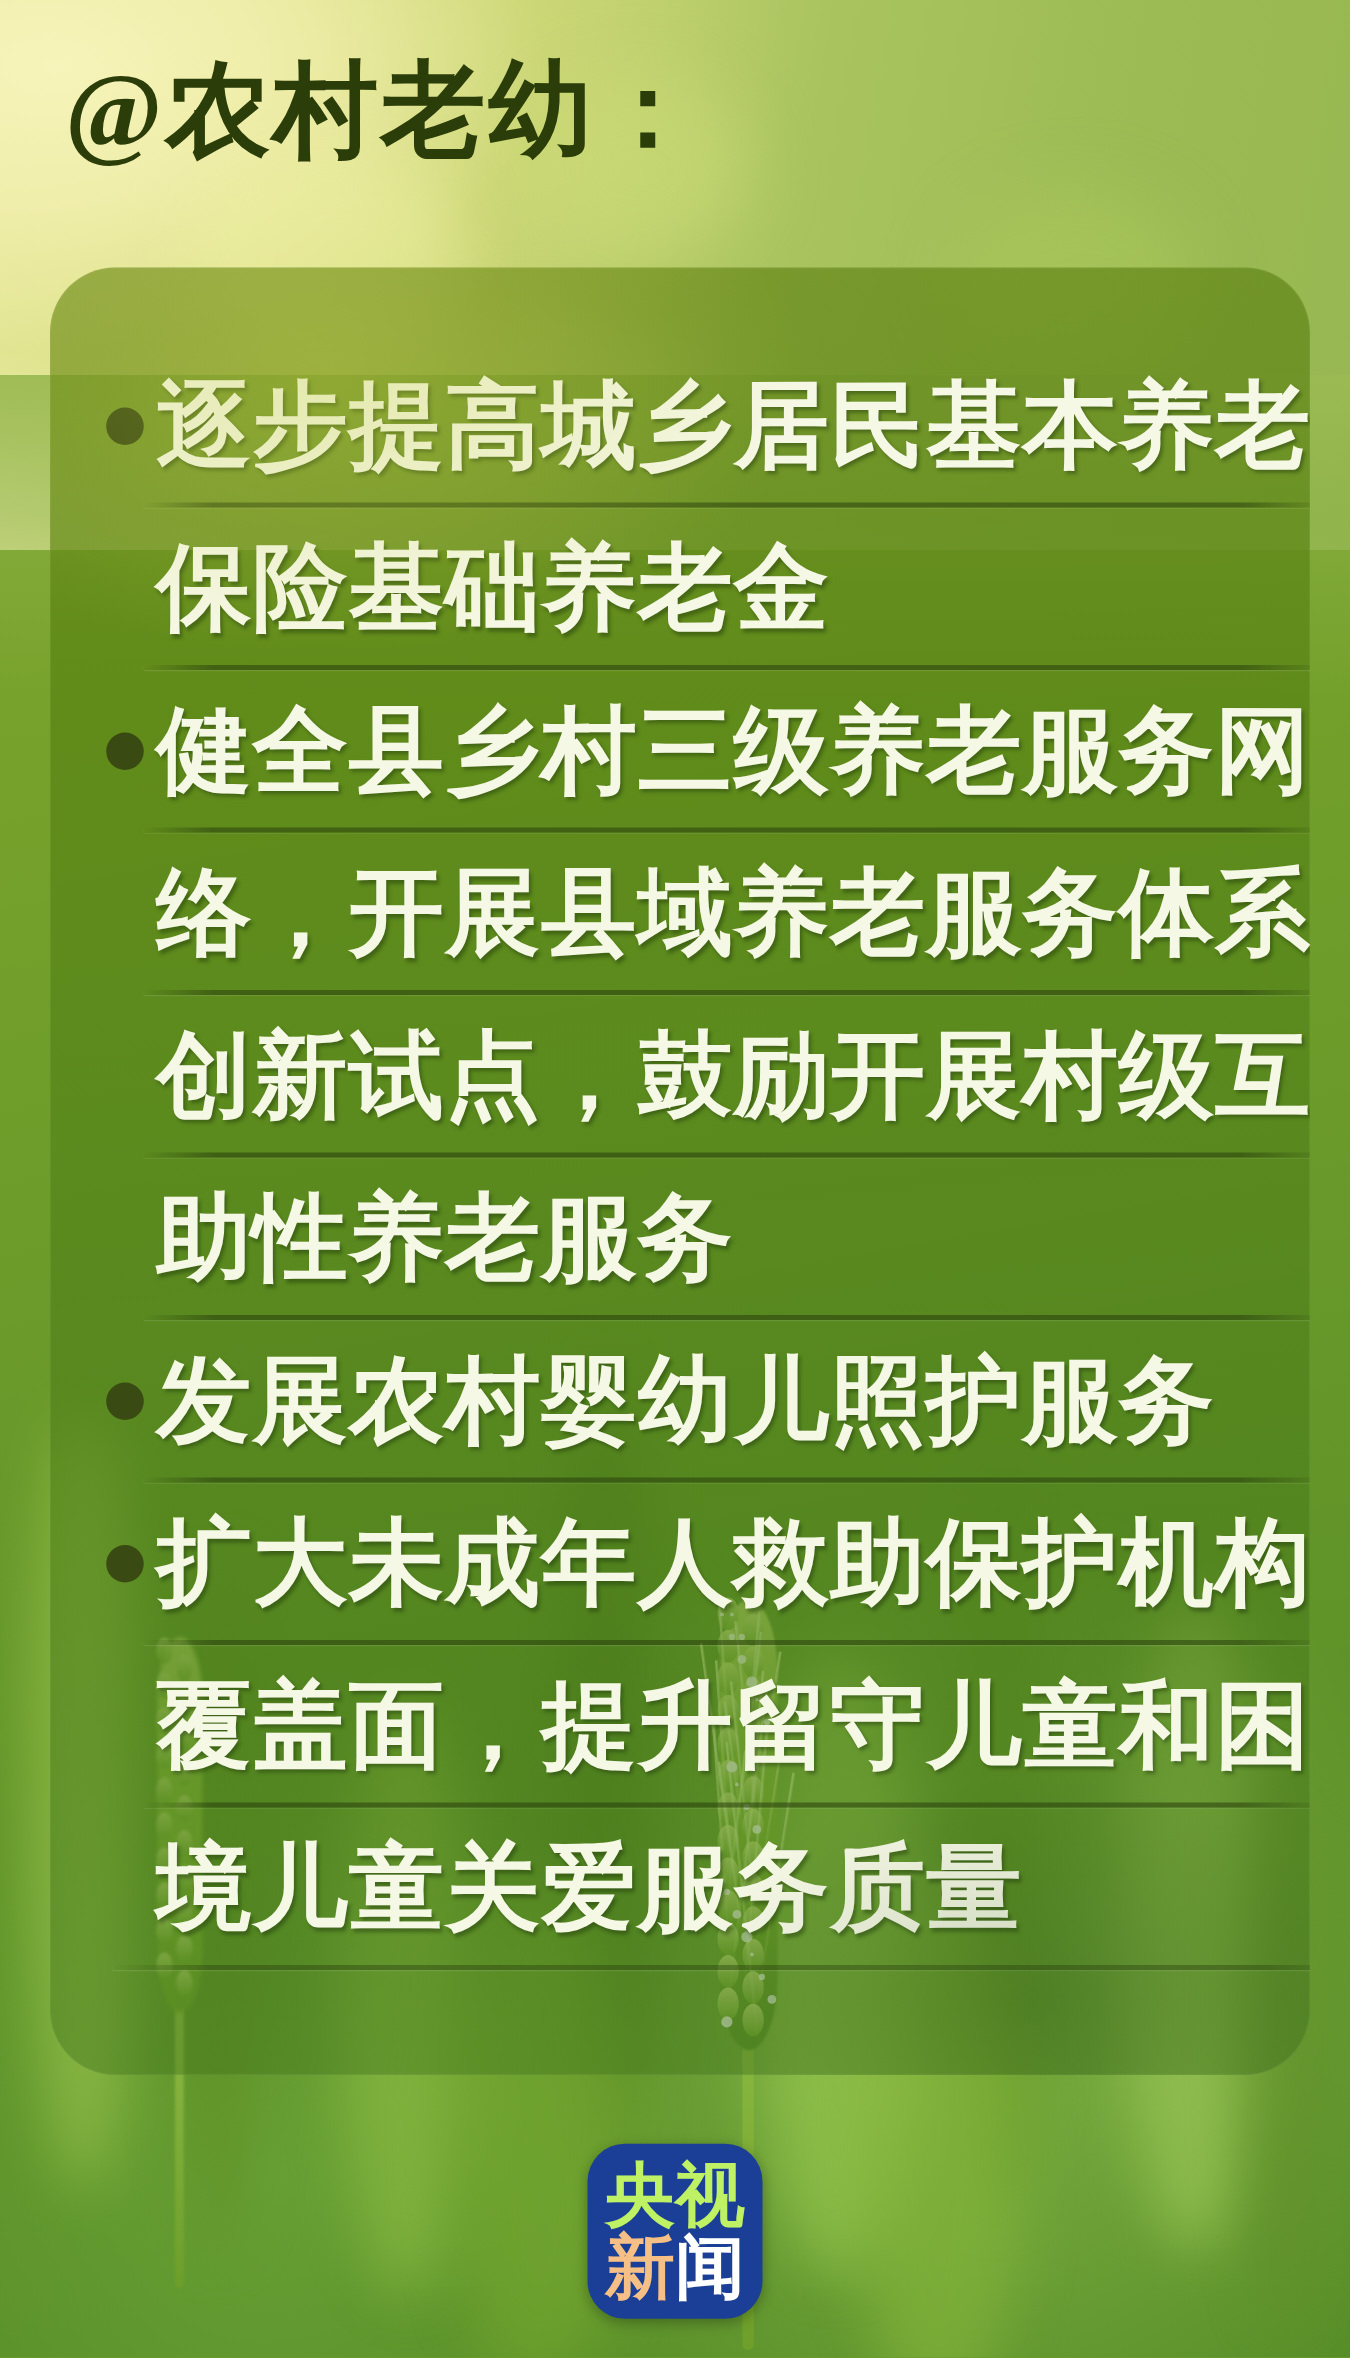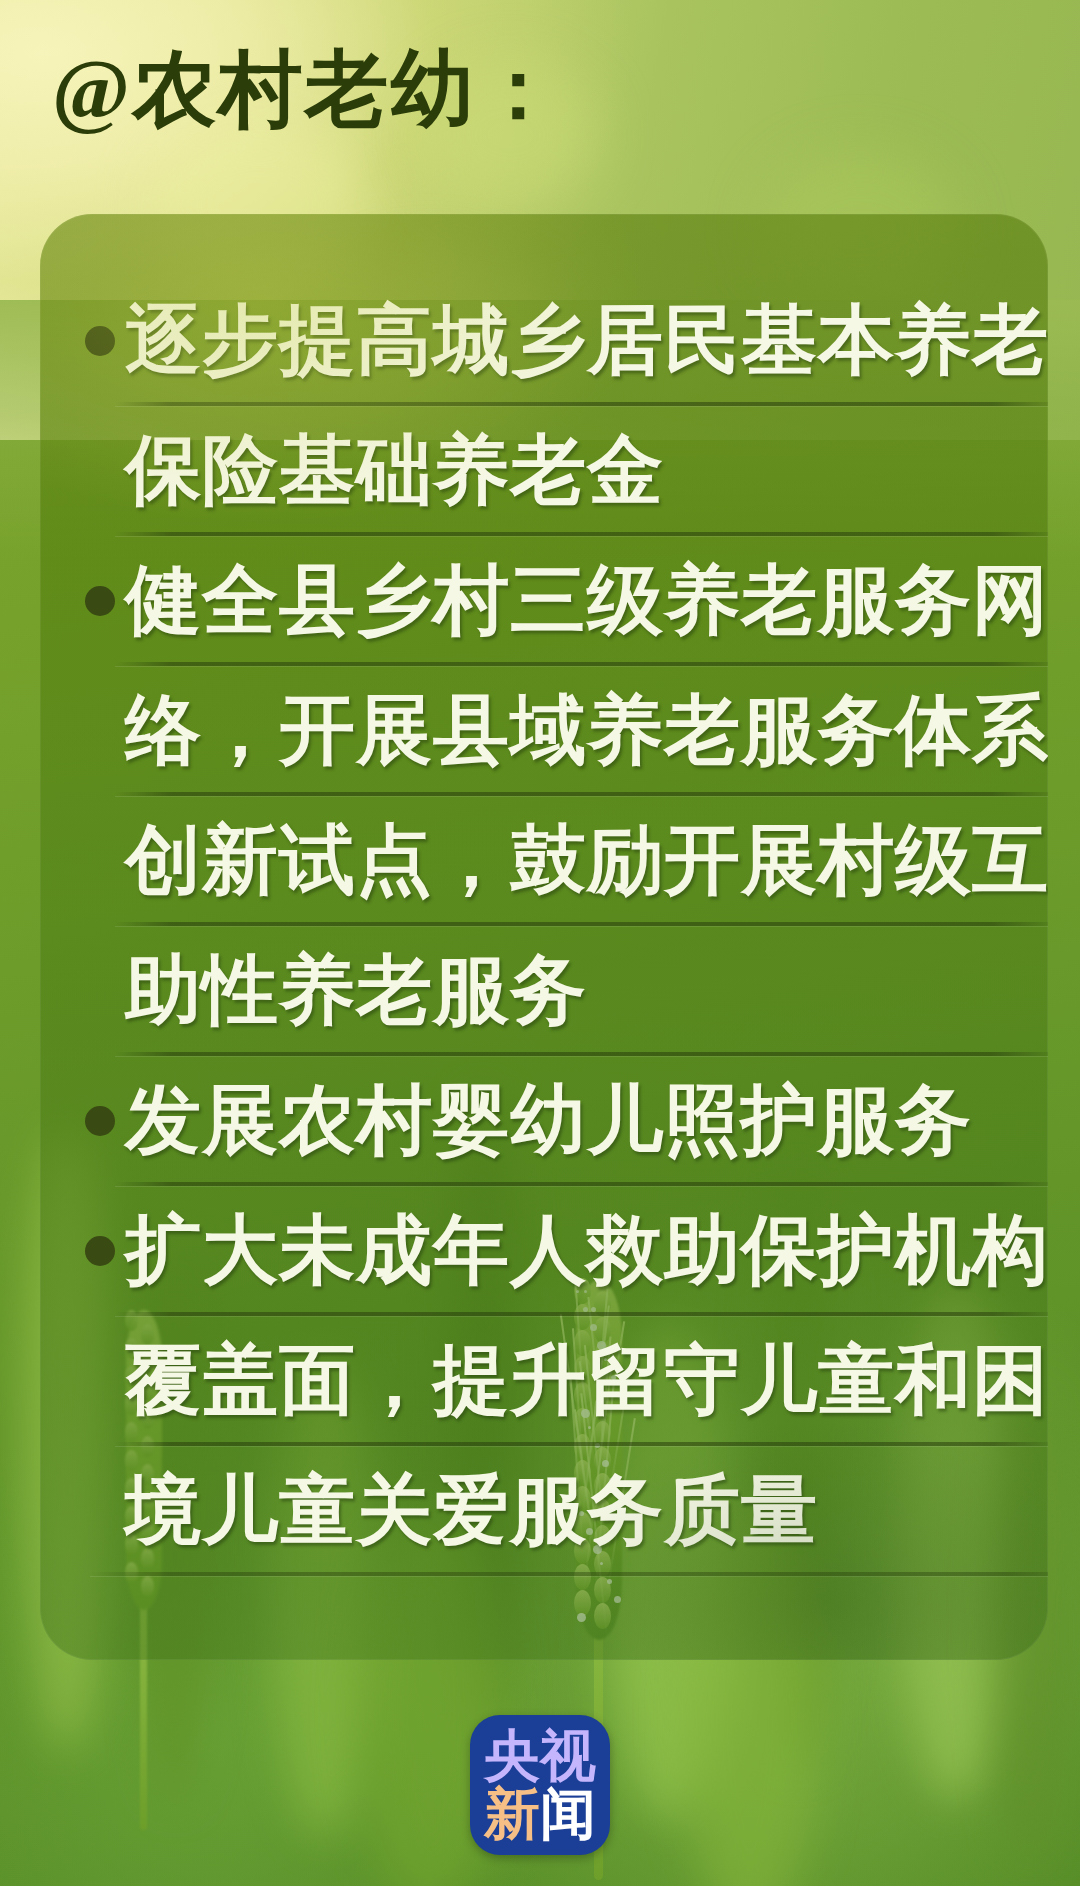--- a/index.html
+++ b/index.html
@@ -136,21 +136,21 @@
     background:#1b3f96;border-radius:30px;
     box-shadow:0 3px 10px rgba(0,0,0,.28);
     display:flex;flex-direction:column;align-items:center;justify-content:center;
     overflow:hidden;
   }
   #logo .lrow{
     font-family:"Liberation Sans","DejaVu Sans",sans-serif;
     font-weight:bold;font-size:56px;line-height:58px;letter-spacing:0px;
     white-space:nowrap;
   }
-  #logo .l1{color:#c4b5fd;}
+  #logo .l1{color:#bef264;}
   #logo .l2 .c1{color:#f6bf86;}
   #logo .l2 .c2{color:#ffffff;}
 </style>
 </head>
 <body>
 
 <div id="bg">
   <div class="bg-base"></div>
 
   <div class="blade b1"></div>

